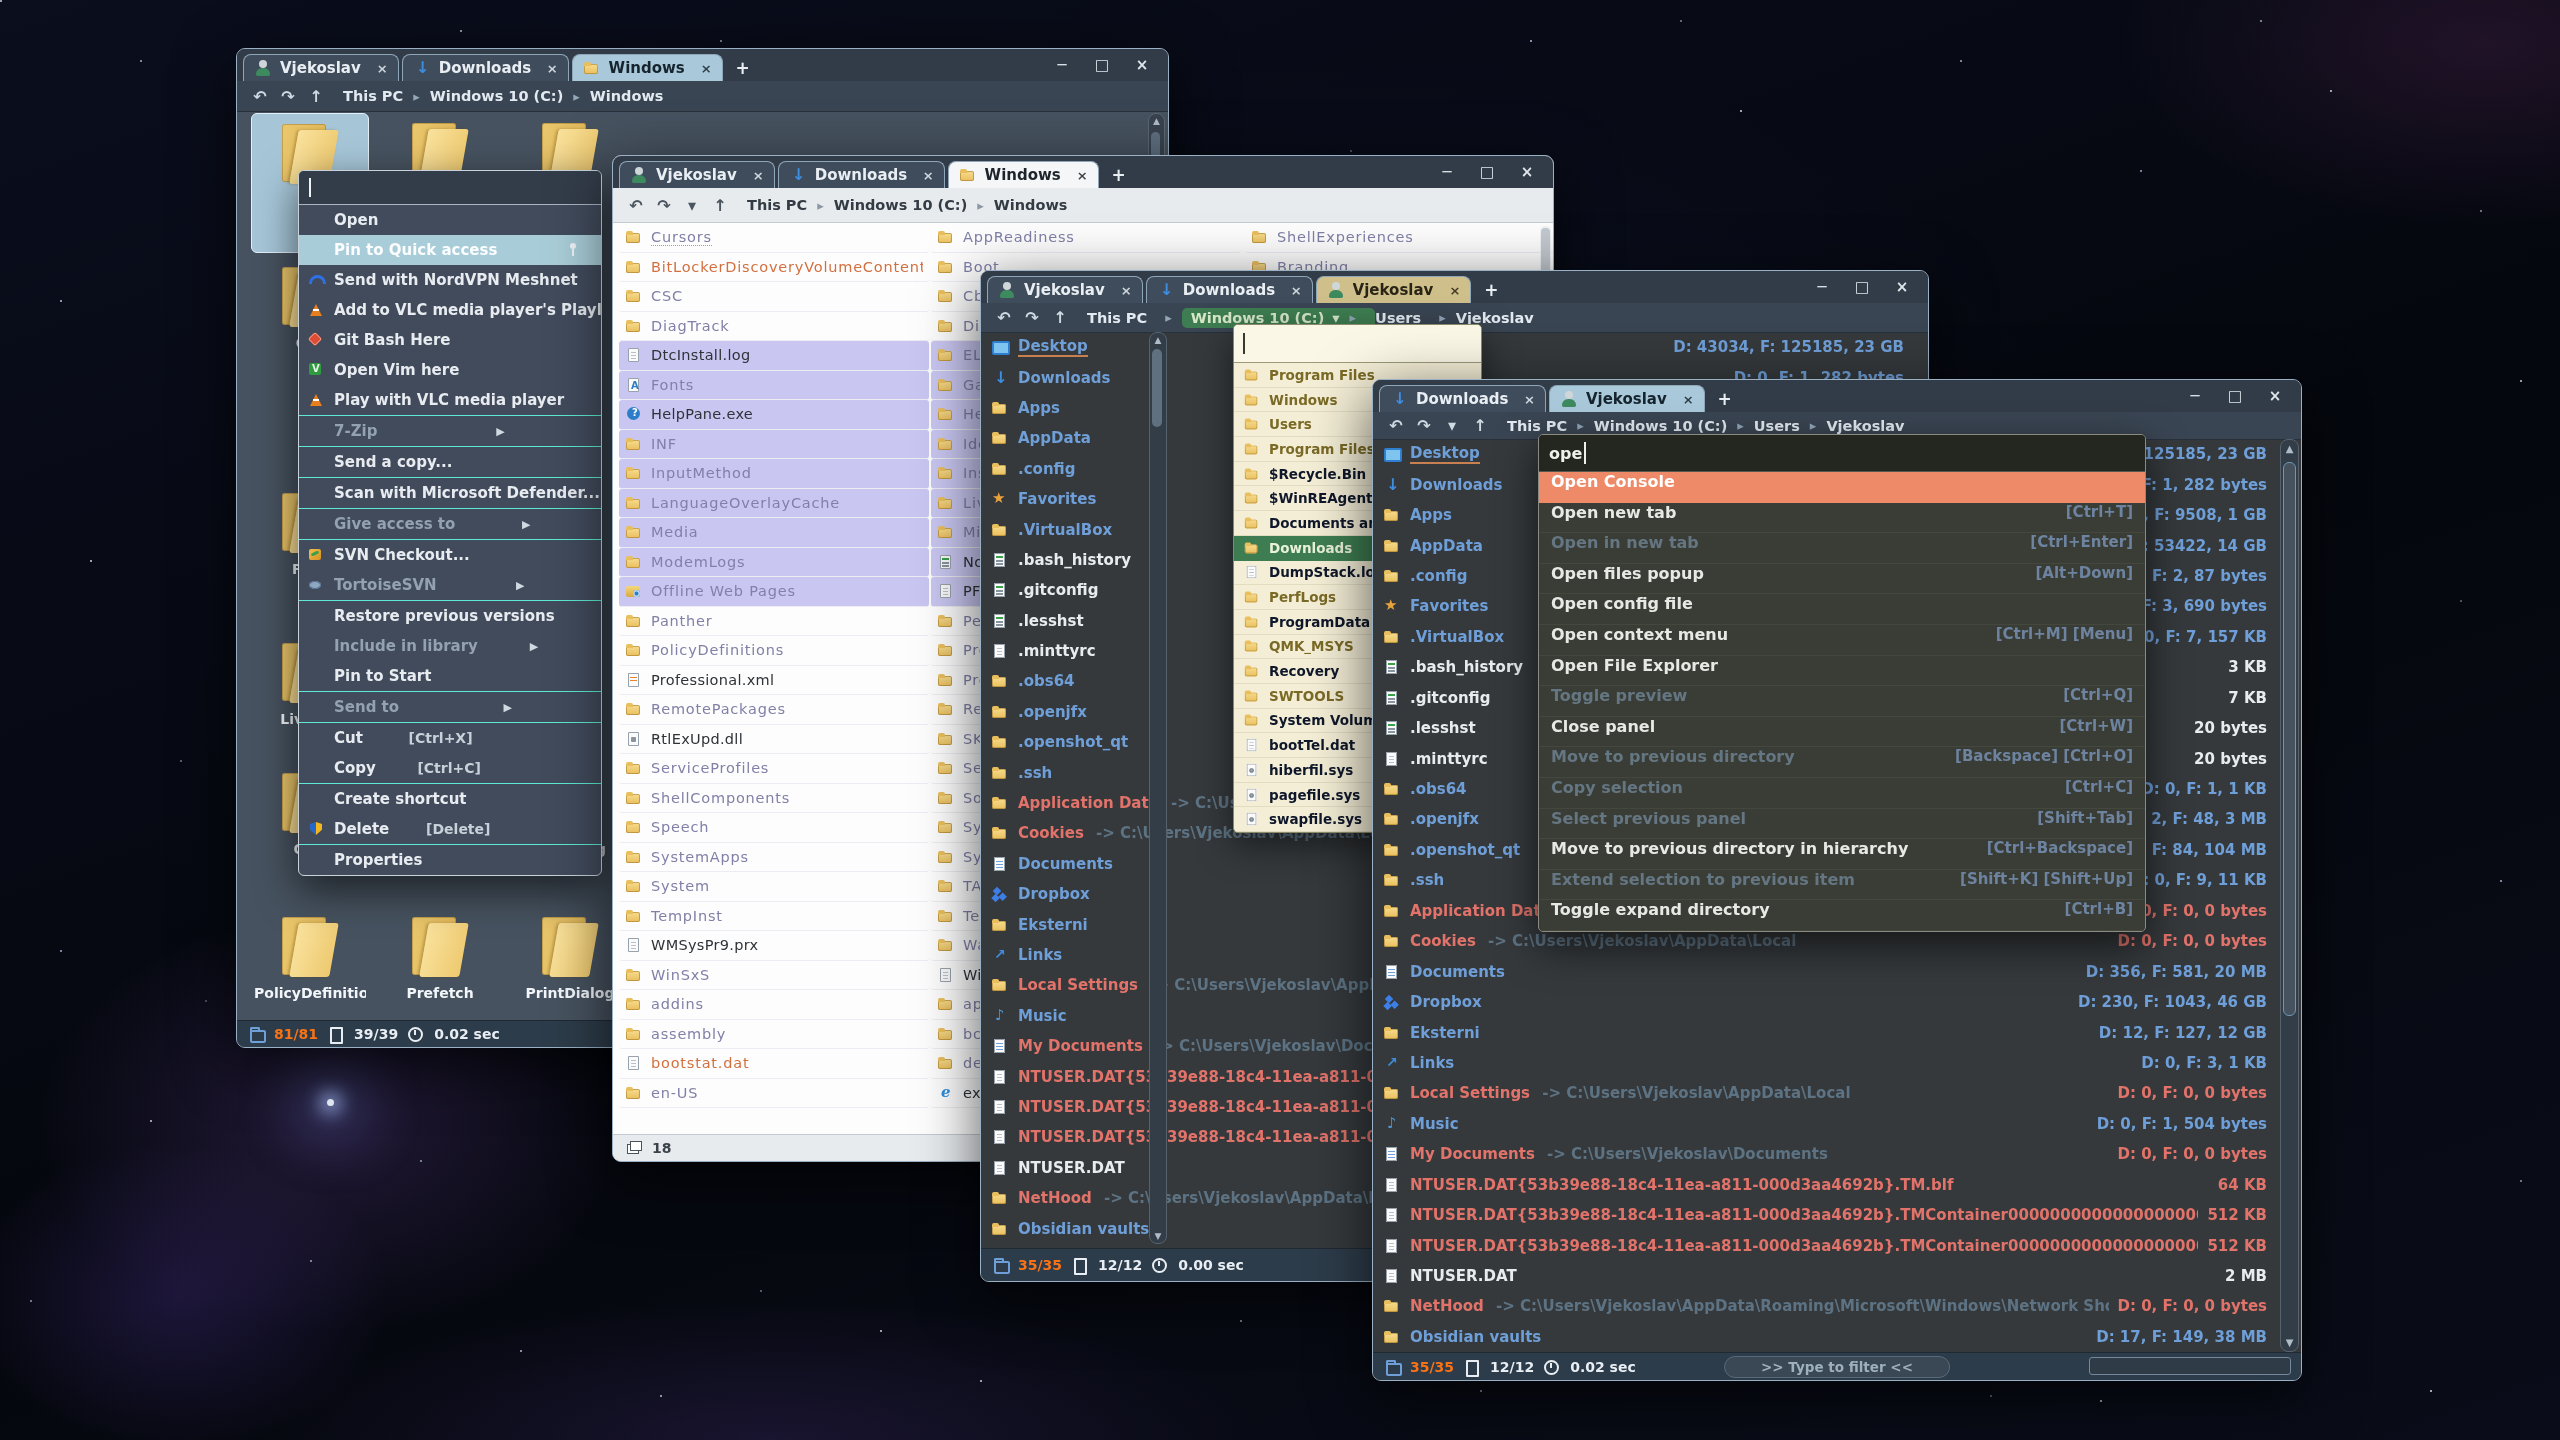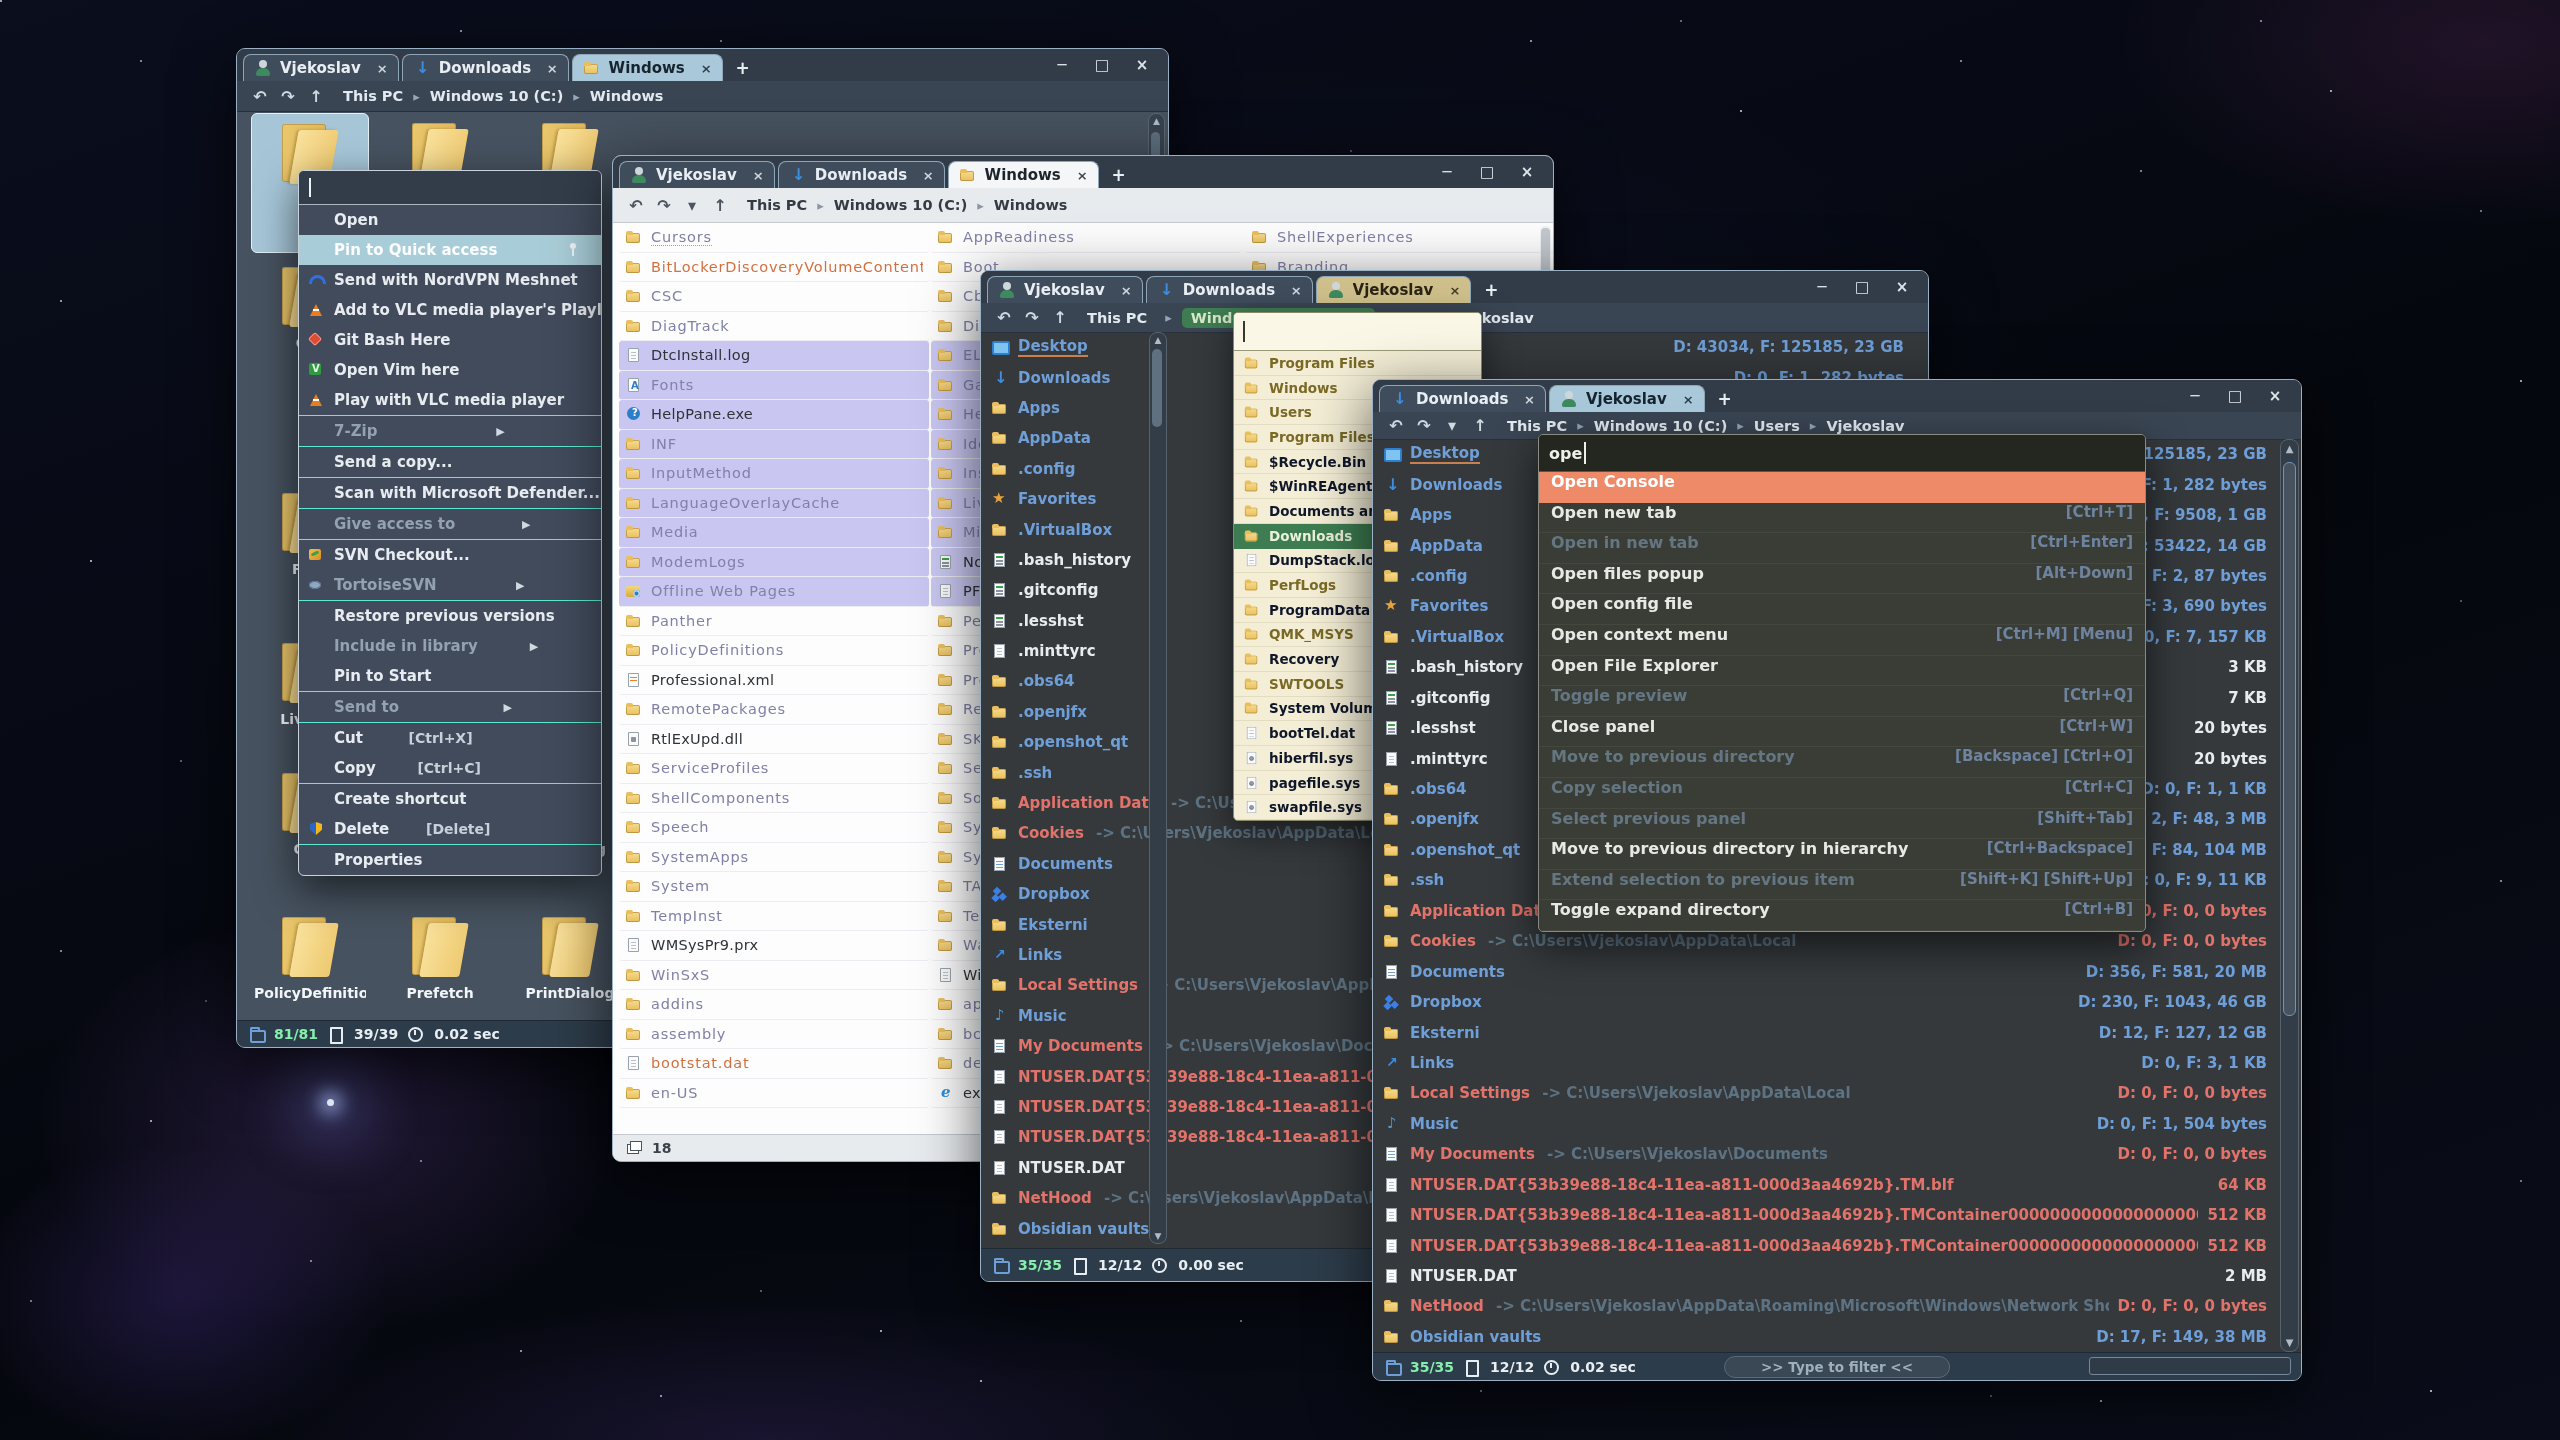--- a/index.html
+++ b/index.html
@@ -49,21 +49,21 @@
     display:flex;align-items:center;gap:6px;padding:0 10px;}
   .nav{display:flex;gap:2px;}
   .nav span{width:26px;text-align:center;color:#cfd9e2;font-size:16px;font-weight:700;}
   .crumbs{display:flex;align-items:center;margin-left:8px;}
   .crumb{color:#e2eaf1;font-size:14.5px;font-weight:700;white-space:nowrap;display:flex;align-items:center;}
   .crumb:not(:last-child)::after{content:"▸";margin:0 10px;color:#93a7b8;font-size:13px;}
   .crumb.green{background:#3e7d51;color:#d6e8c8;padding:2px 9px;border-radius:5px;}
   .crumb .caret{margin-left:8px;font-style:normal;}
   .statusbar{position:absolute;left:0;right:0;bottom:0;height:26px;background:#2d3c4a;border-top:1px solid #1f2933;
     display:flex;align-items:center;gap:9px;padding:0 12px;font-size:14px;font-weight:700;color:#e8eef3;}
-  .scount{color:#86efac;text-align:center;}
+  .scount{color:#f97316;text-align:center;}
 
   
   .ic{display:inline-block;width:18px;height:16px;position:relative;flex:none;}
   .i-folder::before{content:"";position:absolute;left:1px;top:4px;width:14px;height:10px;border-radius:2px;
     background:linear-gradient(#f7dc8e,#e9bf5e);box-shadow:inset 0 0 0 1px rgba(150,110,30,.5);}
   .i-folder::after{content:"";position:absolute;left:1px;top:2px;width:7px;height:4px;background:#e9bf5e;border-radius:2px 2px 0 0;}
   .i-owp::before{content:"";position:absolute;left:1px;top:3px;width:14px;height:11px;border-radius:2px;
     background:linear-gradient(#f2d97e,#d9a93e);}
   .i-owp::after{content:"";position:absolute;left:8px;top:7px;width:7px;height:7px;border-radius:50%;
     background:#2d7ec8;box-shadow:inset 0 0 0 1.5px #bcd9f2;}
@@ -195,21 +195,21 @@
   .frow.hid .nmt,.frow.hid .sz{color:#e2736a;}
   .nmt.ub{border-bottom:2px solid #c98050;}
   .winC .sz{margin-right:14px;}
   .sbC{position:absolute;left:168px;top:61px;bottom:37px;width:16px;background:#333d48;border:1px solid #56626e;border-radius:8px;}
   .sbC .thumb{position:absolute;left:2px;top:16px;width:10px;height:78px;background:#5f7080;border-radius:5px;}
   .sbC .ar{position:absolute;left:0;width:100%;text-align:center;color:#aebcc8;font-size:9px;}
   .sbC .up{top:2px;} .sbC .dn{bottom:2px;}
   .winC .statusbar{height:32px;}
 
   
-  .popup{position:absolute;left:1233px;top:312px;width:247px;background:#f4eed6;border:1px solid #8a8a6a;
+  .popup{position:absolute;left:1233px;top:324px;width:247px;background:#f4eed6;border:1px solid #8a8a6a;
     border-radius:5px;box-shadow:0 12px 34px rgba(0,0,0,.5);overflow:hidden;}
   .pinput{height:37px;background:#fbf7e6;border-bottom:1px solid #9a9a7a;position:relative;}
   .pinput .caretbar{position:absolute;left:9px;top:8px;width:2px;height:21px;background:#3a3a2a;}
   .prow{height:24.7px;display:flex;align-items:center;gap:8px;padding:0 9px;font-size:13.5px;font-weight:700;
     border-bottom:1px solid #e2dcc0;box-sizing:border-box;color:#7a6a26;}
   .prow .ic{transform:scale(.9);}
   .prow .pnm{white-space:nowrap;overflow:hidden;}
   .prow.hid2{color:#0f172a;}
   .prow.sel2{background:#3e7d51;color:#eaf2dc;border-bottom-color:#3e7d51;}
 

